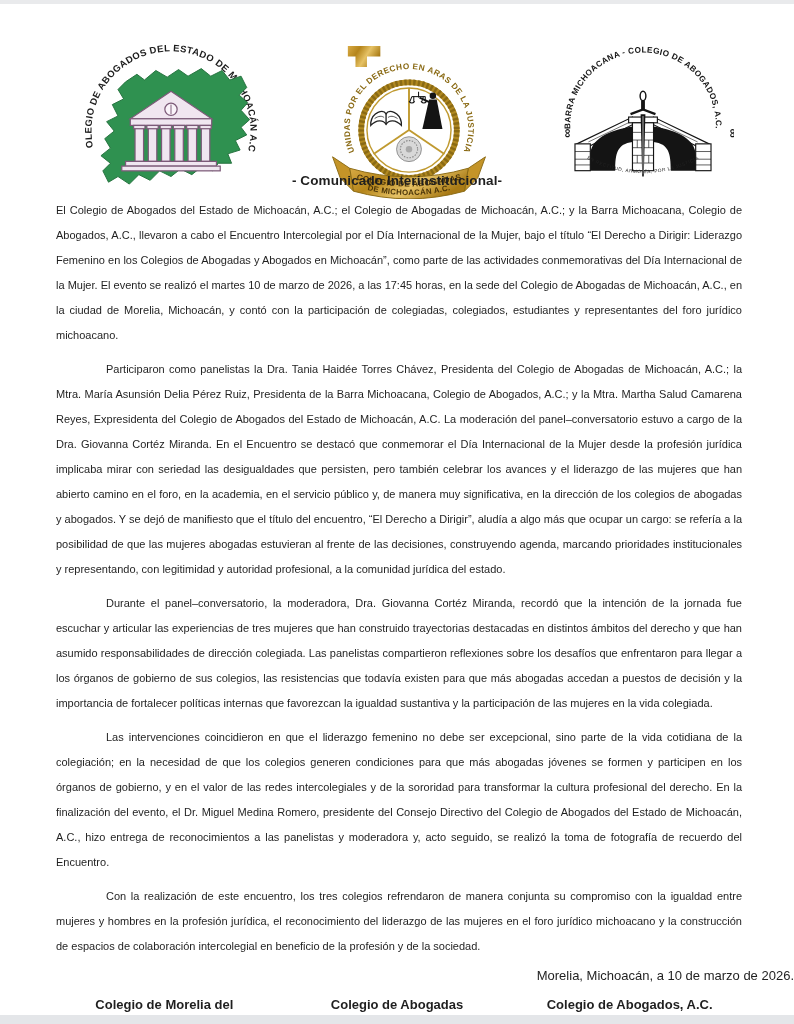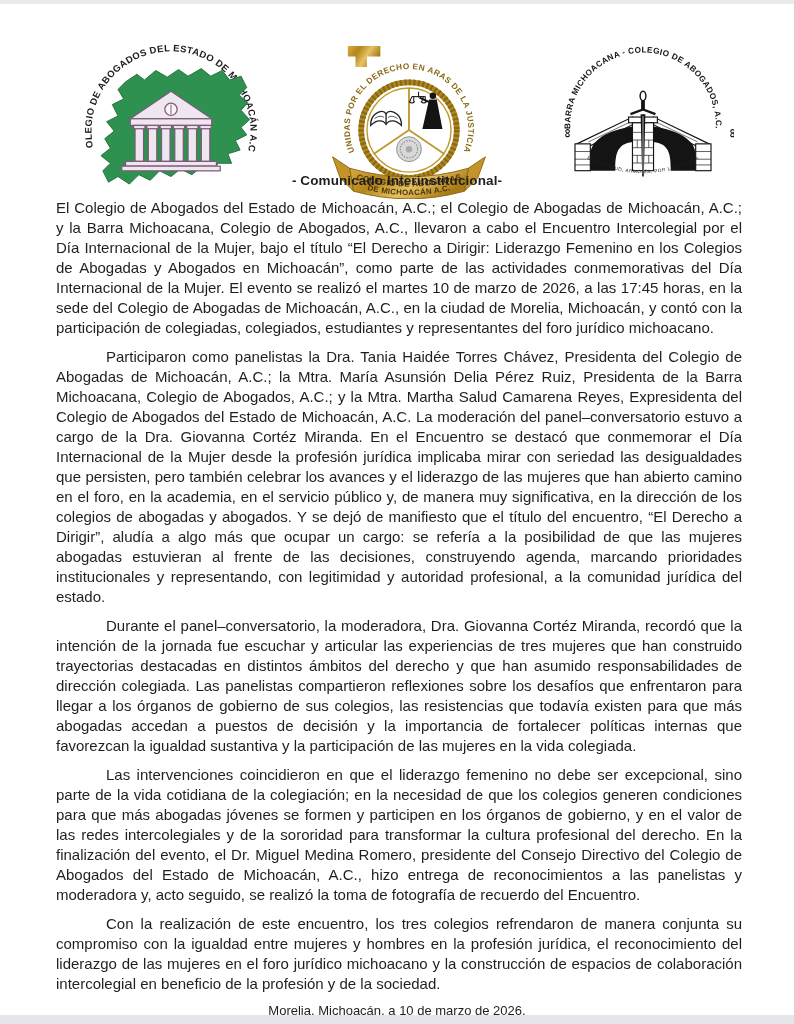--- a/index.html
+++ b/index.html
@@ -5,23 +5,23 @@
   html,body{margin:0;padding:0;background:#ffffff;}
   .page{position:relative;width:794px;height:1024px;background:#ffffff;overflow:hidden;
         font-family:"Liberation Sans", sans-serif;color:#1f1f1f;}
   .edge-top{position:absolute;top:0;left:0;width:794px;height:4px;background:#e9eaec;}
   .edge-bottom{position:absolute;bottom:0;left:0;width:794px;height:9px;background:#e4e6e9;}
   .logos{display:flex;justify-content:space-between;align-items:flex-start;
          padding:44px 60px 0 76px;height:160px;box-sizing:border-box;}
   .logo{flex:0 0 auto;}
   .title{text-align:center;font-weight:bold;font-size:13.5px;margin-top:13px;letter-spacing:.1px;}
   .content{padding:10px 52px 0 56px;}
-  .content p{font-size:15px;line-height:20px;text-align:justify;margin:0 0 9px 0;}
+  .content p{font-size:11px;line-height:25px;text-align:justify;margin:0 0 9px 0;}
   .content p.indent{text-indent:50px;}
-  .dateline{text-align:center;font-size:13px;margin:3px 0 7px 0;}
+  .dateline{text-align:right;font-size:13px;margin:3px 0 13px 0;}
   .signatures{display:flex;padding:0 48px;}
   .sig{flex:1;text-align:center;font-weight:bold;font-size:13px;line-height:17.5px;}
   svg text{font-family:"Liberation Sans", sans-serif;}
 </style>
 </head>
 <body>
 
 <div class="page">
   <div class="edge-top"></div>
 

